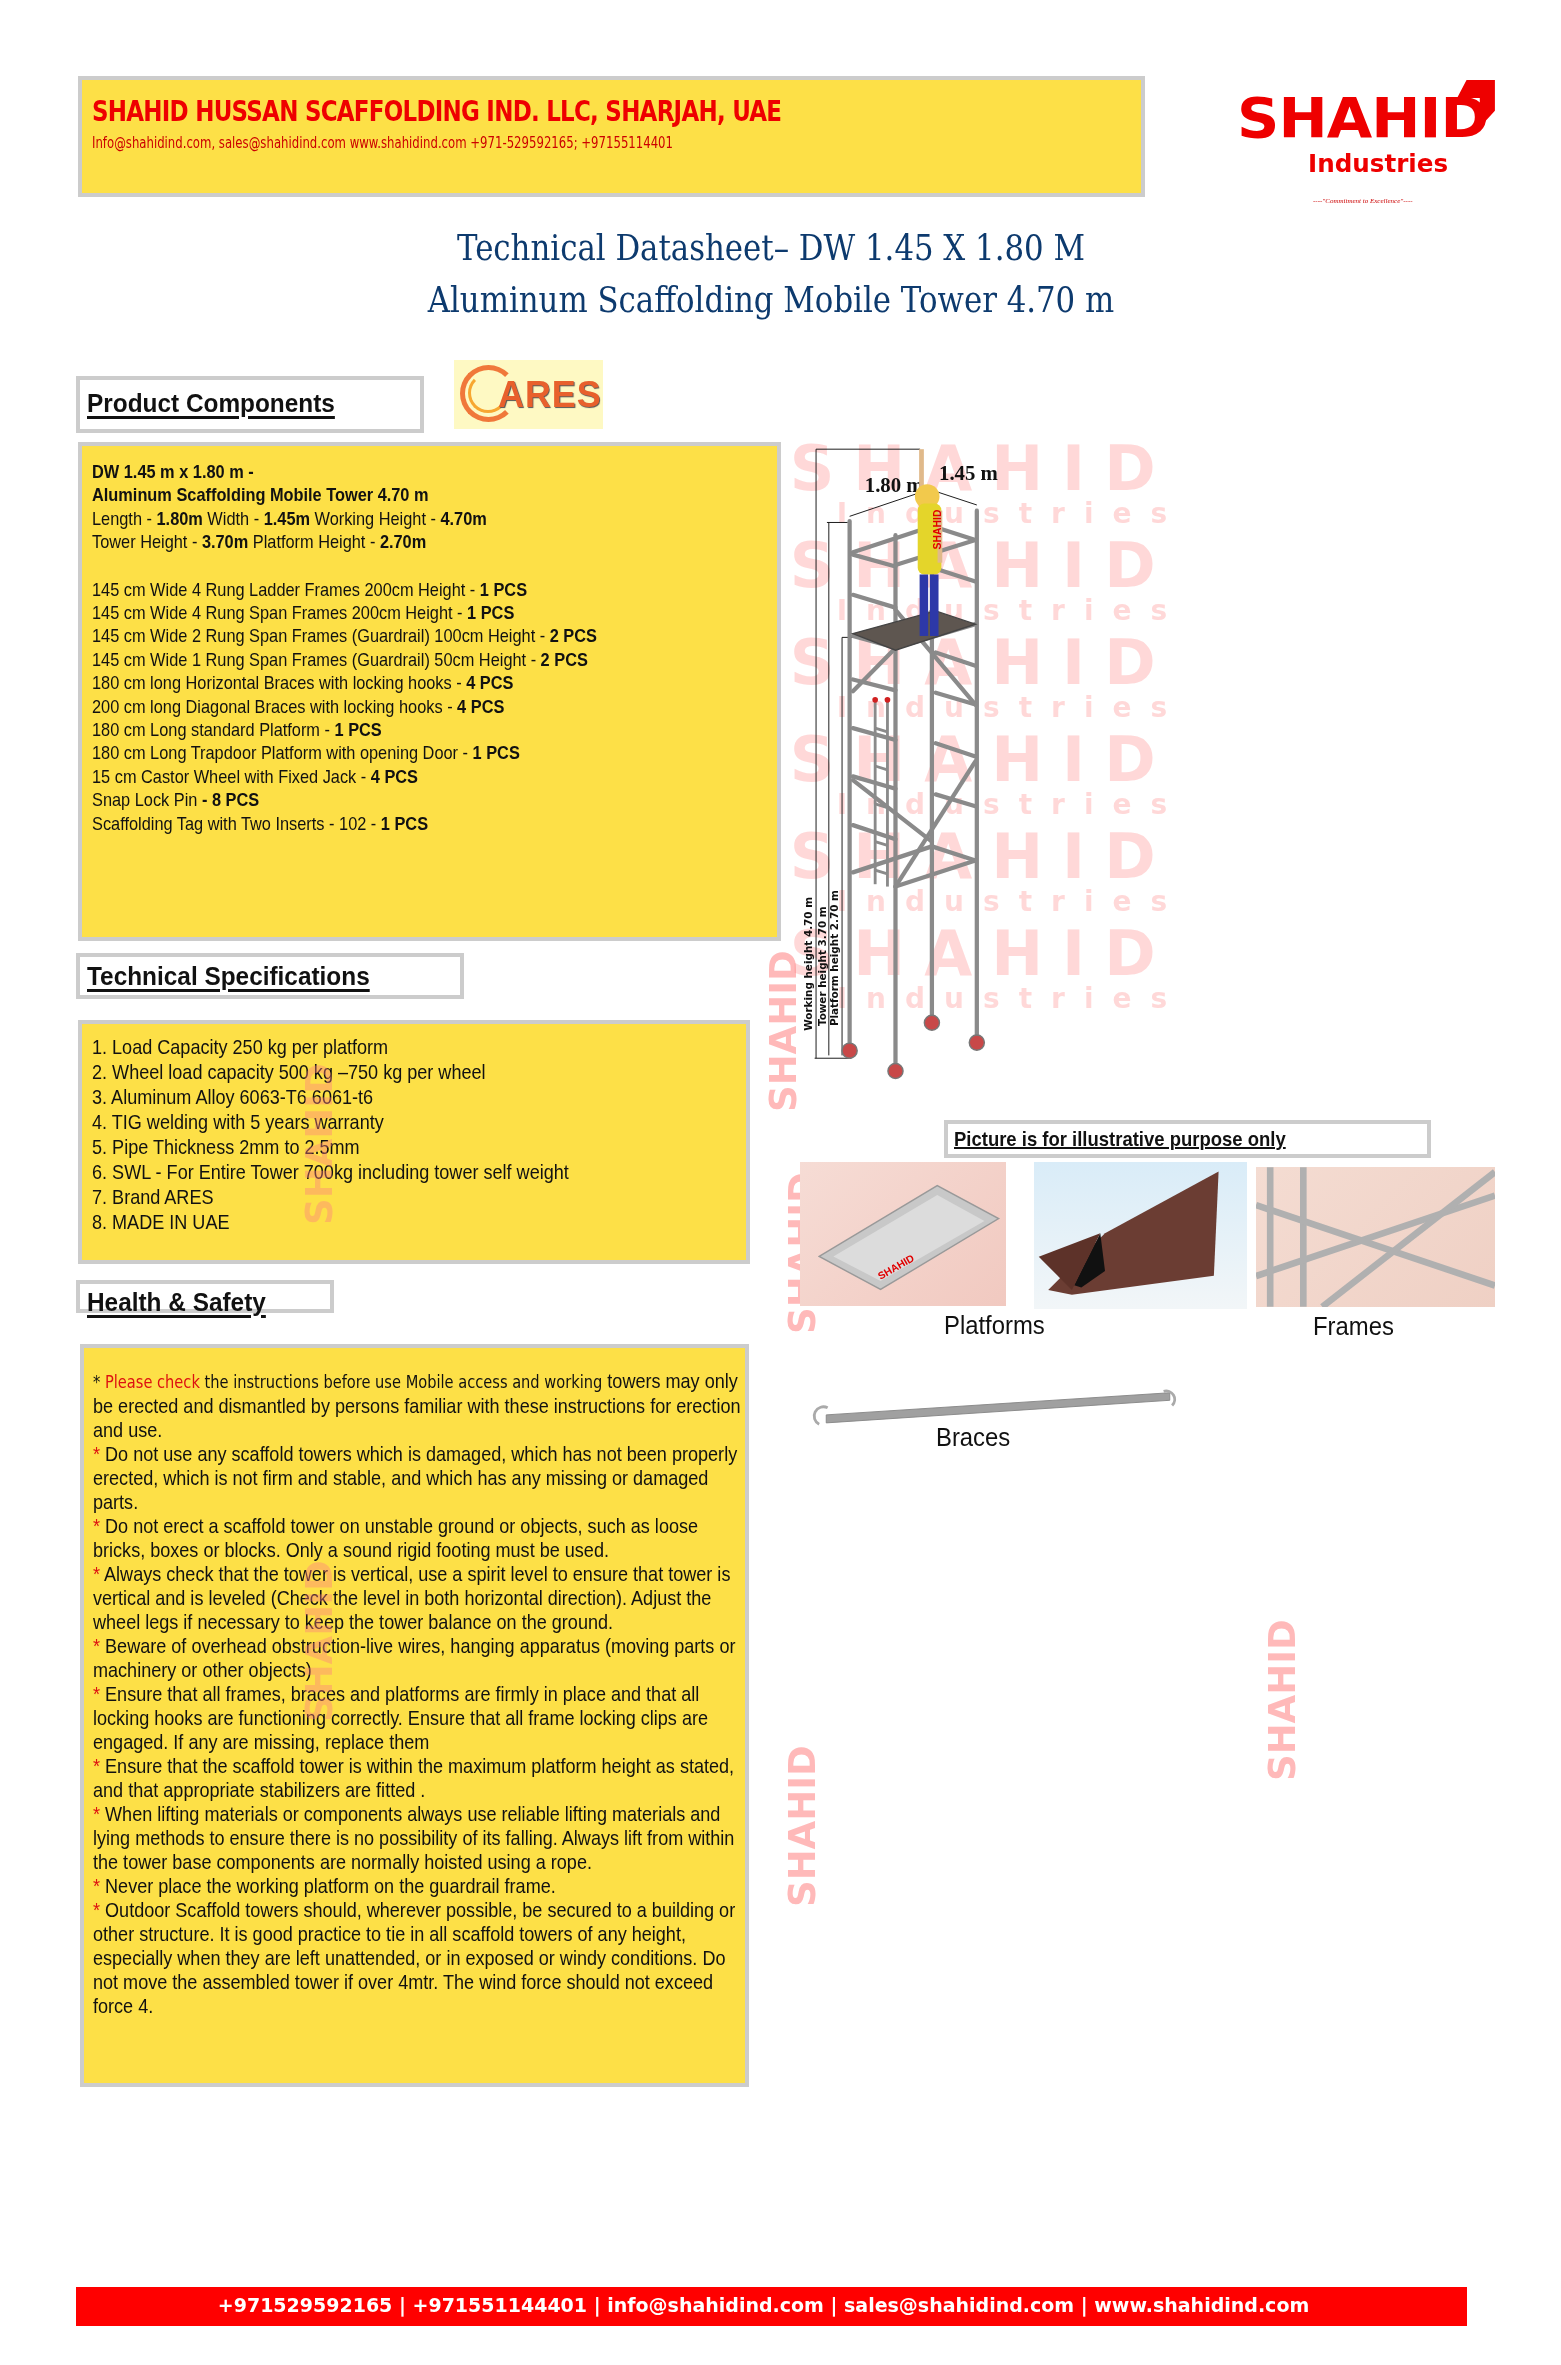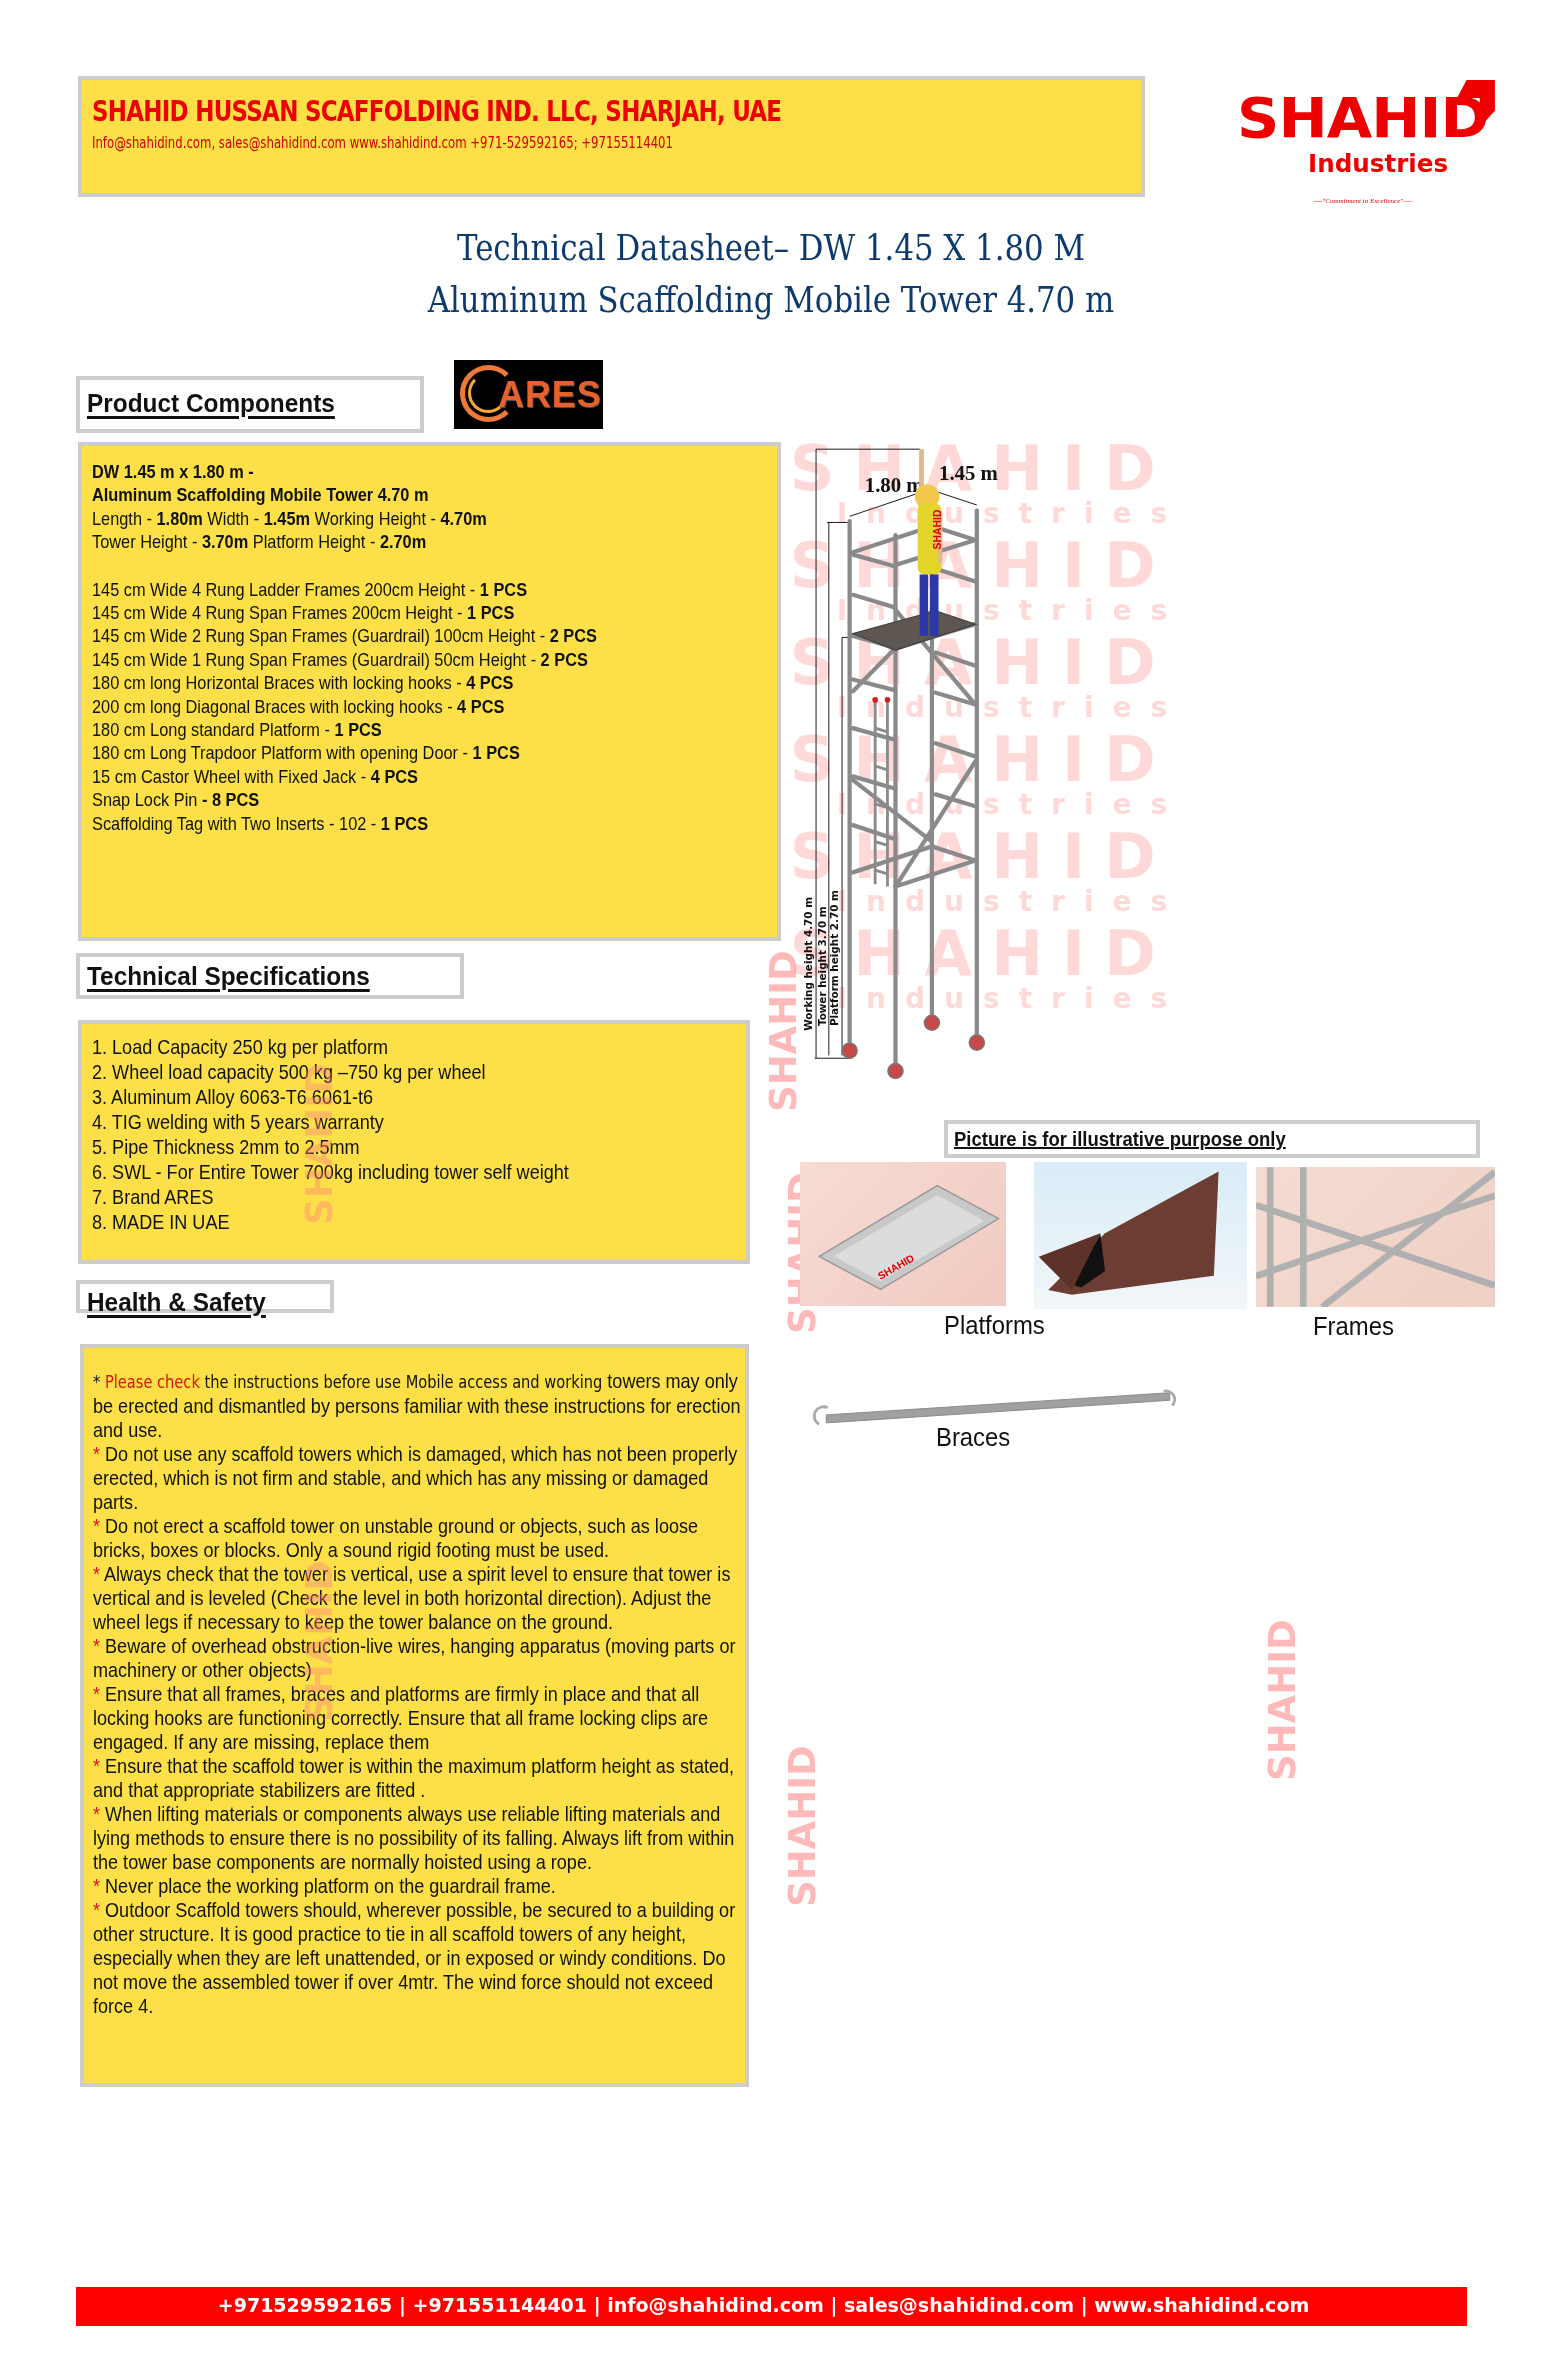--- a/index.html
+++ b/index.html
@@ -27,21 +27,21 @@
   #title .l1 { font-size:35px; line-height:52px; transform:scaleX(0.88); }
   #title .l2 { font-size:35px; line-height:52px; transform:scaleX(0.88); }
 
   
   .sechdr { position:absolute; border:4.7px solid #cccccc; background:#fff; box-sizing:border-box; padding:0 6.6px; }
   .sechdr span { font-family:"Liberation Sans", sans-serif; font-weight:bold; font-size:26.5px; text-decoration:underline;
                  text-decoration-thickness:2.8px; text-underline-offset:3.8px; white-space:nowrap; display:inline-block; transform:scaleX(0.92); transform-origin:left; }
 
   #pc-hdr { left:76px; top:376px; width:348px; height:57px; }
   #pc-hdr span { line-height:47px; }
-  #ares { left:454px; top:360px; width:149px; height:69px; background:#000000; }
+  #ares { left:454px; top:360px; width:149px; height:69px; background:#fef9c3; }
   #ares .ring { position:absolute; left:5.7px; top:4.7px; width:57px; height:57px; border-radius:50%;
                 border:5.7px solid #f0783a; border-right-color:transparent; box-sizing:border-box; }
   #ares .ring2 { position:absolute; left:14px; top:13.2px; width:40px; height:40px; border-radius:50%;
                  border:3.8px solid #f7a731; border-right-color:transparent; border-top-color:transparent; box-sizing:border-box; }
   #ares .txt { position:absolute; left:44px; top:14px; font-family:"Liberation Sans", sans-serif; font-weight:bold; font-size:36px;
                color:#e8602c; letter-spacing:0.9px; text-shadow:0.9px 0.9px 0.9px #555; }
 
   #pc-box { left:78px; top:442px; width:703px; height:499px;padding-left:40px; }
   #pc-box .inner { position:absolute; left:10.4px; top:14px; font-size:19px; line-height:23.4px; transform:scaleX(0.86); transform-origin:left top; width:804px; }
   #pc-box .inner div { white-space:nowrap; }
@@ -61,21 +61,21 @@
   .star { color:#dd1111; }
   .first { font-family:"DejaVu Sans", sans-serif; font-size:17px; }
   .red { color:#dd1111; }
 
   
   #tower { left:785px; top:435px; width:691px; height:662px; }
   #tower svg { position:absolute; left:0; top:0; }
   .dimtxt { font-family:"Liberation Serif", serif; font-weight:bold; font-size:44px; fill:#111; }
   .vtxt { font-family:"DejaVu Sans", sans-serif; font-weight:bold; font-size:22px; fill:#111; }
 
-  #note { left:944px; top:1120px; width:536px; height:38px; border:4.7px solid #cccccc; box-sizing:border-box; background:#fff; }
+  #note { left:944px; top:1120px; width:487px; height:38px; border:4.7px solid #cccccc; box-sizing:border-box; background:#fff; }
   #note span { position:absolute; left:5.7px; top:2.8px; font-weight:bold; font-size:21px; text-decoration:underline; text-decoration-thickness:1.9px;
                transform:scaleX(0.88); transform-origin:left; white-space:nowrap; }
 
   .photo { position:absolute; overflow:hidden; }
   #img-plat1 { left:800px; top:1162px; width:206px; height:144px; background:linear-gradient(135deg,#f6dcd5,#f1c9c0); }
   #img-plat2 { left:1034px; top:1162px; width:213px; height:147px; background:linear-gradient(180deg,#d9ecf8,#f2f6f8); }
   #img-frames { left:1256px; top:1167px; width:239px; height:140px; background:linear-gradient(135deg,#f4dcd2,#efd0c4); }
   #img-braces { left:811px; top:1389px; width:374px; height:40px; }
   .caption { position:absolute; font-size:26.5px; transform:scaleX(0.9); transform-origin:left; white-space:nowrap; }
 

